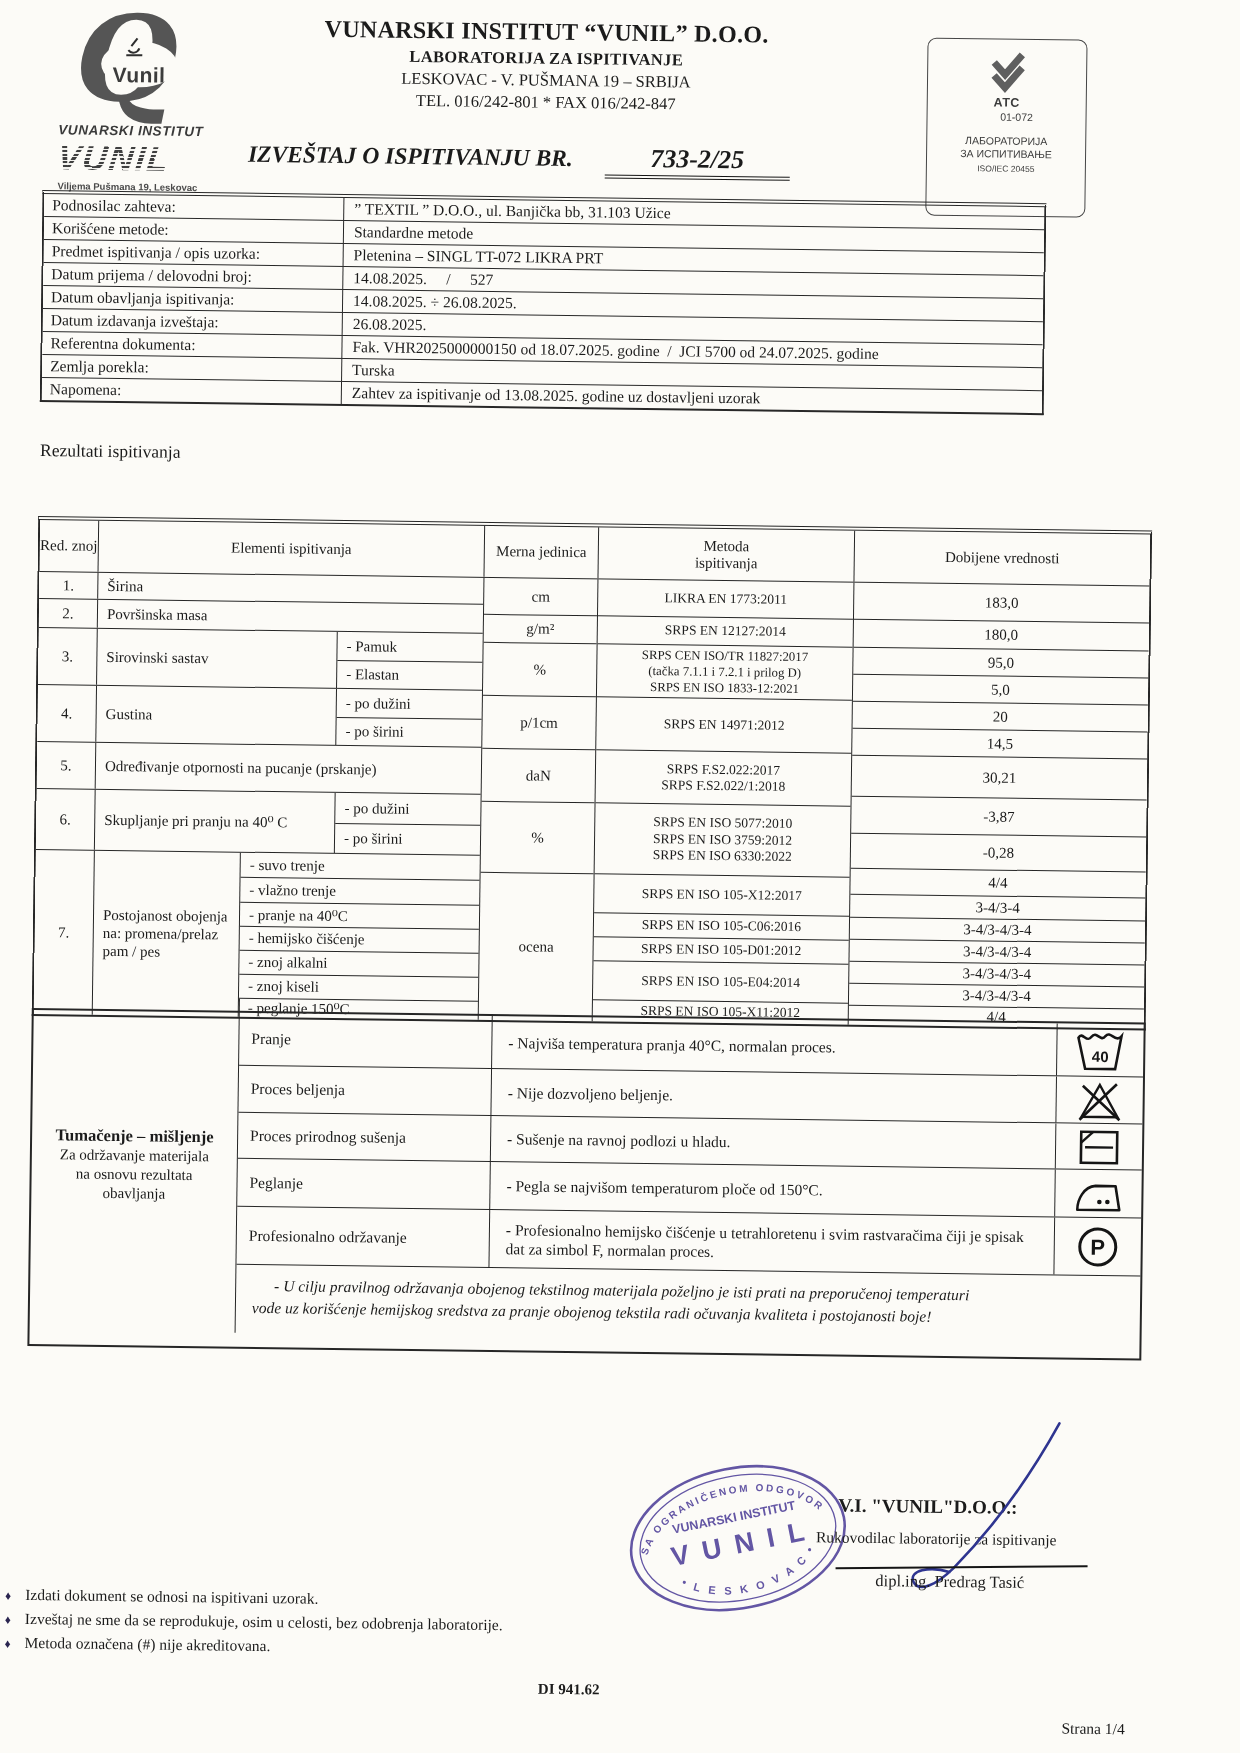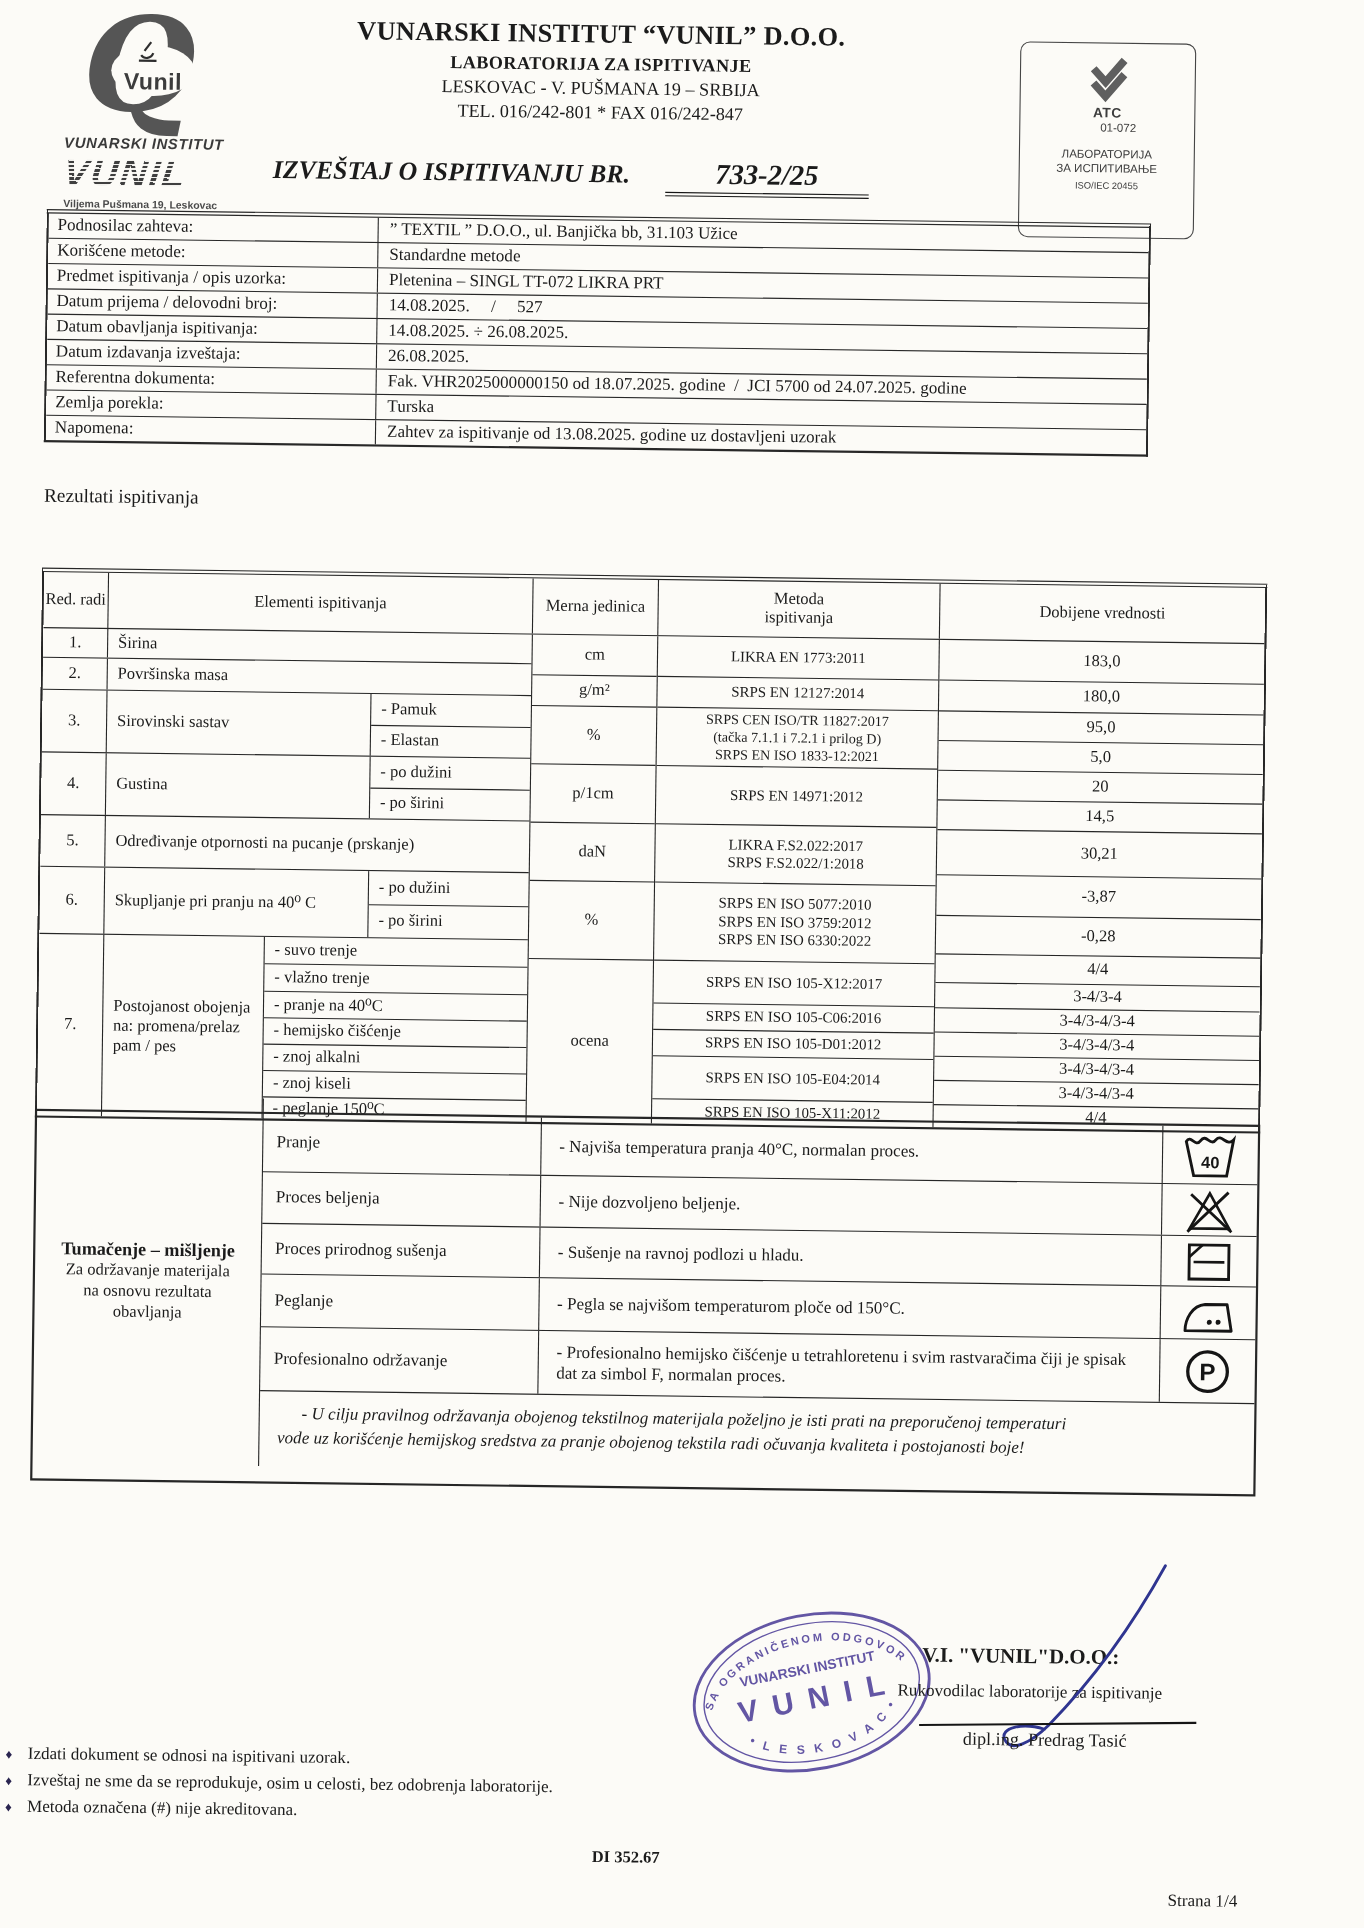--- a/index.html
+++ b/index.html
@@ -197,21 +197,21 @@
           <div class="info-label">Napomena:</div>
           <div class="info-value">Zahtev za ispitivanje od 13.08.2025. godine uz dostavljeni uzorak</div>
         </div>
   </div>
 
   <div class="abs section-heading">Rezultati ispitivanja</div>
 
   <div class="abs res-table">
     <div class="res-header">
       <div class="hw-num">
-            <span style="line-height:17px;">Red. radi</span>
+            <span style="line-height:17px;">Red. znoj</span>
           </div>
       <div class="hw-elem">
             <span>Elementi ispitivanja</span>
           </div>
       <div class="hw-unit">
             <span class="hdr-narrow">Merna jedinica</span>
           </div>
       <div class="hw-meth">
             <span class="hdr-narrow">Metoda ispitivanja</span>
           </div>
@@ -300,21 +300,21 @@
             </div>
         <div class="stackcell" style="height:52px;">
           <span class="msmall">SRPS CEN ISO/TR 11827:2017</span>
           <span class="msmall">(tačka 7.1.1 i 7.2.1 i prilog D)</span>
           <span class="msmall">SRPS EN ISO 1833-12:2021</span>
         </div>
         <div class="stackcell" style="height:52px;">
               <span class="mline">SRPS EN 14971:2012</span>
             </div>
         <div class="stackcell" style="height:52px;">
-          <span class="mline">LIKRA F.S2.022:2017</span>
+          <span class="mline">SRPS F.S2.022:2017</span>
           <span class="mline">SRPS F.S2.022/1:2018</span>
         </div>
         <div class="stackcell" style="height:70px;">
           <span class="mline">SRPS EN ISO 5077:2010</span>
           <span class="mline">SRPS EN ISO 3759:2012</span>
           <span class="mline">SRPS EN ISO 6330:2022</span>
         </div>
         <div class="stackcell" style="height:38px;">
               <span class="mline">SRPS EN ISO 105-X12:2017</span>
             </div>
@@ -454,17 +454,17 @@
     </div>
     <div class="foot-row">
       <span class="foot-bullet">♦</span>
       <span class="foot-text">Izveštaj ne sme da se reprodukuje, osim u celosti, bez odobrenja laboratorije.</span>
     </div>
     <div class="foot-row">
       <span class="foot-bullet">♦</span>
       <span class="foot-text">Metoda označena (#) nije akreditovana.</span>
     </div>
   </div>
-  <div class="abs doc-code">DI 352.67</div>
+  <div class="abs doc-code">DI 941.62</div>
   <div class="abs page-label">Strana 1/4</div>
 
 </div>
 </div>
 
 </body></html>

